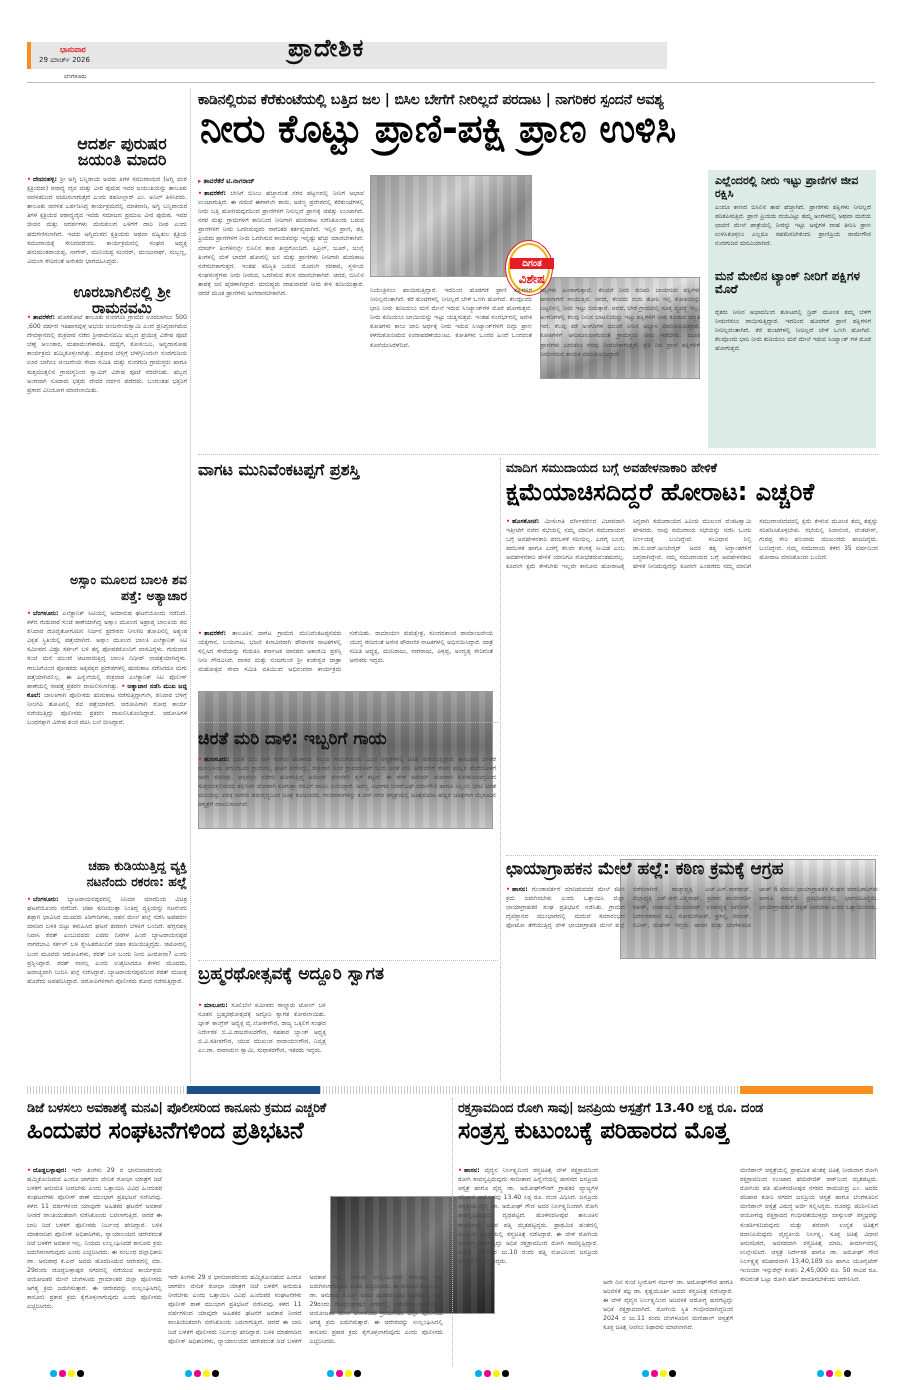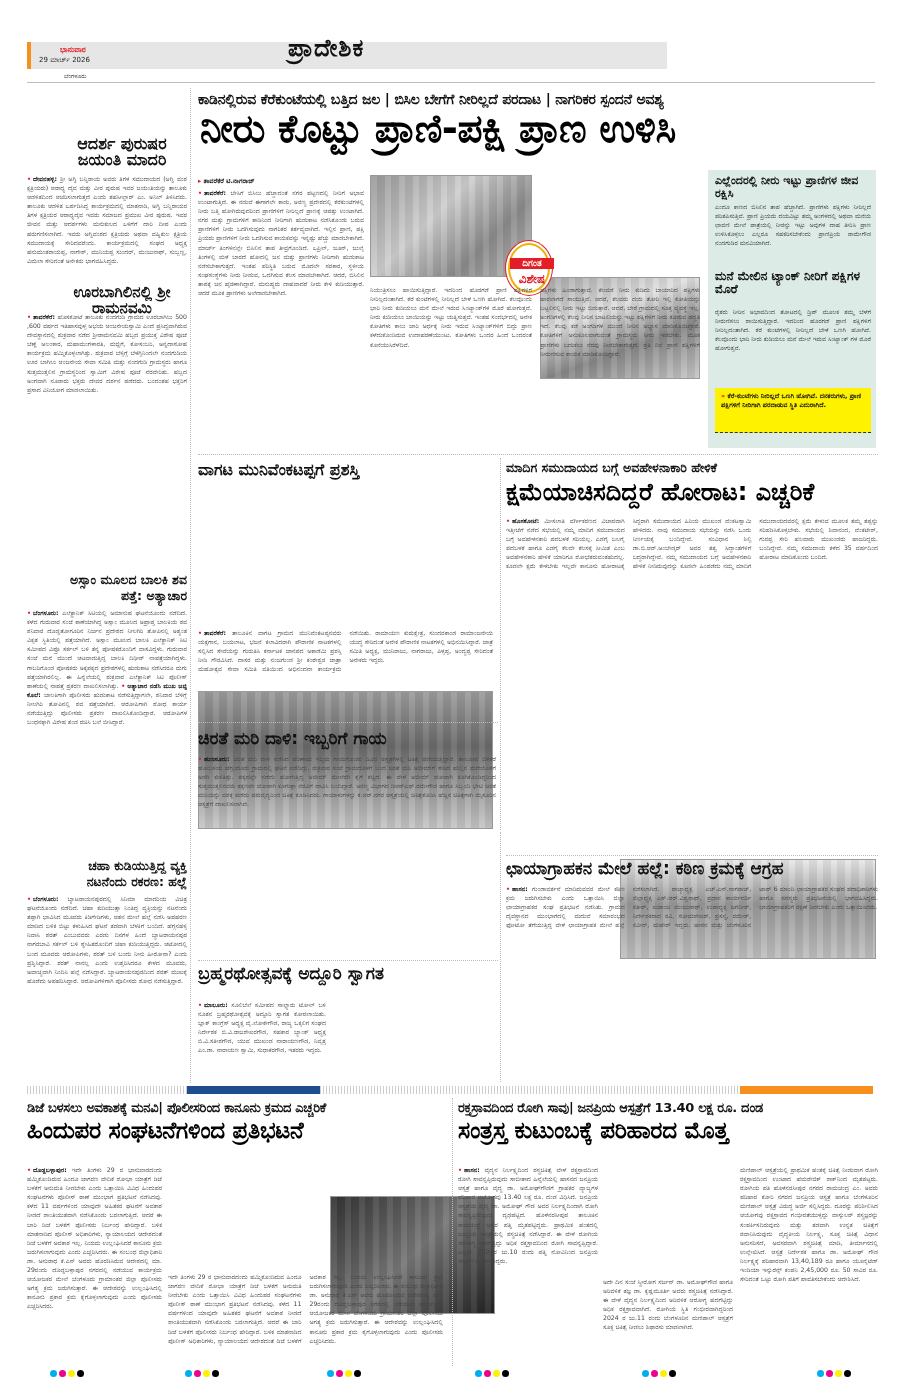--- a/index.html
+++ b/index.html
@@ -84,24 +84,20 @@
 </div>
 <div class="abs txt" style="left:540px;top:285px;width:160px;height:165px">
   <span>ಪಕ್ಷಿಗಳು ಹಿಂಡಾಗುತ್ತಾವೆ. ಕೆಲವಡೆ ನೀರು ಕುಡಿದು ಬಾಯಾರಿದ ಪಕ್ಷಿಗಳು ಹಾರಲಾಗದೆ ಸಾಯುತ್ತಿವೆ. ಆದರೆ, ಕೆಲವರು ದಯೆ ತೋರಿ ಇಲ್ಲಿ ಕೋತಿಯನ್ನು ಬಟ್ಟಲಿನಲ್ಲಿ ನೀರು ಇಟ್ಟು ಬಿಡುತ್ತಾರೆ. ಆದರೆ, ಬೇರೆ ಗ್ರಾಮದಲ್ಲಿ ಸೂಕ್ತ ವ್ಯವಸ್ಥೆ ಇಲ್ಲ. ಅಂಗಡಿಗಳಲ್ಲಿ ಕೆಲವು ನೀರಿನ ಬಾಟಲಿಯನ್ನು ಇಟ್ಟು ಪಕ್ಷಿಗಳಿಗೆ ನೀರು ಕೊಡುವ ಪದ್ಧತಿ ಇದೆ. ಕೆಲವು ಕಡೆ ಅಂಗಡಿಗಳ ಮುಂದೆ ನೀರಿನ ಅಭ್ಯಾಸ ಮಾಡಿಕೊಂಡಿದ್ದಾರೆ. ಕೋತಿಗಳಿಗೆ ಅನುಕೂಲವಾಗುವಂತೆ ಗ್ರಾಮಸ್ಥರು ನೀರು ಇಡಬೇಕು. ಮೂಕ ಪ್ರಾಣಿಗಳು ಬದುಕಲು ನೆರವು ನೀಡಬೇಕಾಗುತ್ತದೆ. ಪ್ರತಿ ದಿನ ಪ್ರಾಣಿ ಪಕ್ಷಿಗಳಿಗೆ ನೀರುಣಿಸುವ ಕಾಯಕ ಮಾಡಿಕೊಂಡಿದ್ದಾರೆ.</span>
 </div>
 
 <div class="abs" style="left:708px;top:170px;width:168px;height:278px;background:#dcebe6">
   <div class="abs kh" style="left:7px;top:4px;width:158px;font-size:11px;line-height:13px">ಎಲ್ಲೆಂದರಲ್ಲಿ ನೀರು ಇಟ್ಟು ಪ್ರಾಣಿಗಳ ಜೀವ ರಕ್ಷಿಸಿ</div>
   <div class="abs txt" style="left:7px;top:32px;width:156px;height:74px;color:#333">ಎಂದೂ ಕಾಣದ ಬಿಸಿಲಿನ ತಾಪ ಹೆಚ್ಚಾಗಿದೆ. ಪ್ರಾಣಿಗಳು ಪಕ್ಷಿಗಳು ನೀರಿಲ್ಲದೆ ಪರಿತಪಿಸುತ್ತಿವೆ. ಪ್ರಾಣಿ ಪ್ರಿಯರು ದಯವಿಟ್ಟು ತಮ್ಮ ಅಂಗಳದಲ್ಲಿ ಅಥವಾ ಮನೆಯ ಛಾವಣಿ ಮೇಲೆ ಪಾತ್ರೆಯಲ್ಲಿ ನೀರನ್ನು ಇಟ್ಟು ಅವುಗಳ ದಾಹ ತೀರಿಸಿ ಪ್ರಾಣ ಉಳಿಸಿಕೊಳ್ಳಲು ಎಲ್ಲರೂ ಸಹಕರಿಸಬೇಕೆಂದು ಪ್ರಾಣಿಪ್ರಿಯ ರಾಮೇಗೌಡ ನಂದಗುಡಿರ ಮನವಿಯಾಗಿದೆ.</div>
   <div class="abs kh" style="left:7px;top:100px;width:158px;font-size:12px;line-height:13px">ಮನೆ ಮೇಲಿನ ಟ್ಯಾಂಕ್ ನೀರಿಗೆ ಪಕ್ಷಿಗಳ ಮೊರೆ</div>
   <div class="abs txt" style="left:7px;top:137px;width:156px;height:68px;color:#333">ರೈತರು ನೀರಿನ ಅಭಾವದಿಂದ ತೋಟದಲ್ಲಿ ಡ್ರಿಪ್ ಮೂಲಕ ತಮ್ಮ ಬೆಳೆಗೆ ನೀರುಣಿಸಲು ಶಾಯಿಸುತ್ತಿದ್ದಾರೆ. ಇದರಿಂದ ಹೊರಗಡೆ ಪ್ರಾಣಿ ಪಕ್ಷಿಗಳಿಗೆ ನೀರಿಲ್ಲದಂತಾಗಿದೆ. ಕೆರೆ ಕುಂಟೆಗಳಲ್ಲಿ ನೀರಿಲ್ಲದೆ ಬೇಳೆ ಒಣಗಿ ಹೋಗಿವೆ. ಕೆಲವೊಂದು ಭಾರಿ ನೀರು ಕುಡಿಯಲು ಮನೆ ಮೇಲೆ ಇರುವ ಸಿಂಟ್ಯಾಂಕ್ ಗಳ ಮೊರೆ ಹೋಗುತ್ತವೆ.</div>
-  <div class="abs" style="left:7px;top:218px;width:156px;height:45px;background:#fff200;padding:4px 6px;border-bottom:1px dashed #333;font-size:6.5px;line-height:9px;font-weight:bold;color:#111">
-    <span style="color:#e41e26">»</span>
-    <span>ಕೆರೆ-ಕುಂಟೆಗಳು ನೀರಿಲ್ಲದೆ ಒಣಗಿ ಹೋಗಿವೆ. ದನಕರುಗಳು, ಪ್ರಾಣಿ ಪಕ್ಷಿಗಳಿಗೆ ನೀರಿಗಾಗಿ ಪರದಾಡುವ ಸ್ಥಿತಿ ಎದುರಾಗಿದೆ.</span>
-  </div>
 </div>
 <div class="abs hr" style="left:198px;top:454px;width:680px"></div>
 
 <div class="abs kh" style="left:198px;top:460px;width:300px;font-size:16px;font-weight:bold">ವಾಗಟ ಮುನಿವೆಂಕಟಪ್ಪಗೆ ಪ್ರಶಸ್ತಿ</div>
 <div class="abs photo" style="left:198px;top:487px;width:295px;height:138px;background:linear-gradient(180deg,#9d9d9d,#6a6a6a 40%,#c7c7c7)"></div>
 <div class="abs txt" style="left:198px;top:628px;width:295px;height:90px;column-count:2;column-gap:8px">
   <span class="dl">ತಾವರೆಕೆರೆ:</span>
   <span>ತಾಲೂಕಿನ ವಾಗಟ ಗ್ರಾಮದ ಮುನಿವೆಂಕಟಪ್ಪನವರು ಯಕ್ಷಗಾನ, ಬಯಲಾಟ, ಭಜನೆ ಕಲಾವಿದರಾಗಿ ಪೌರಾಣಿಕ ನಾಟಕಗಳಲ್ಲಿ ಸಲ್ಲಿಸಿದ ಸೇವೆಯನ್ನು ಗುರುತಿಸಿ ಕರ್ನಾಟಕ ಜಾನಪದ ಅಕಾಡೆಮಿ ಪ್ರಶಸ್ತಿ ನೀಡಿ ಗೌರವಿಸಿದೆ. ದಾಸರ ಮತ್ತು ನಂಜಗುಂಡ ಶ್ರೀ ಕಂಠೇಶ್ವರ ಜಾತ್ರಾ ಮಹೋತ್ಸವ ಸೇವಾ ಸಮಿತಿ ವತಿಯಿಂದ ಅಭಿನಂದನಾ ಕಾರ್ಯಕ್ರಮ ನಡೆಯಿತು. ರಾಮಾಯಣ ಕುರುಕ್ಷೇತ್ರ, ಸುಂದರಕಾಂಡ ರಾಮಾಂಜನೇಯ ಯುದ್ಧ ಸೇರಿದಂತೆ ಅನೇಕ ಪೌರಾಣಿಕ ನಾಟಕಗಳಲ್ಲಿ ಅಭಿನಯಿಸಿದ್ದಾರೆ. ಜಾತ್ರೆ ಸಮಿತಿ ಅಧ್ಯಕ್ಷ, ಮುನಿರಾಜು, ನಾಗರಾಜು, ಪಿಳ್ಳಪ್ಪ, ಅಂದ್ಯಪ್ಪ ಸೇರಿದಂತೆ ಅನೇಕರು ಇದ್ದರು.</span>
 </div>
 <div class="abs vr" style="left:500px;top:458px;height:372px"></div>

